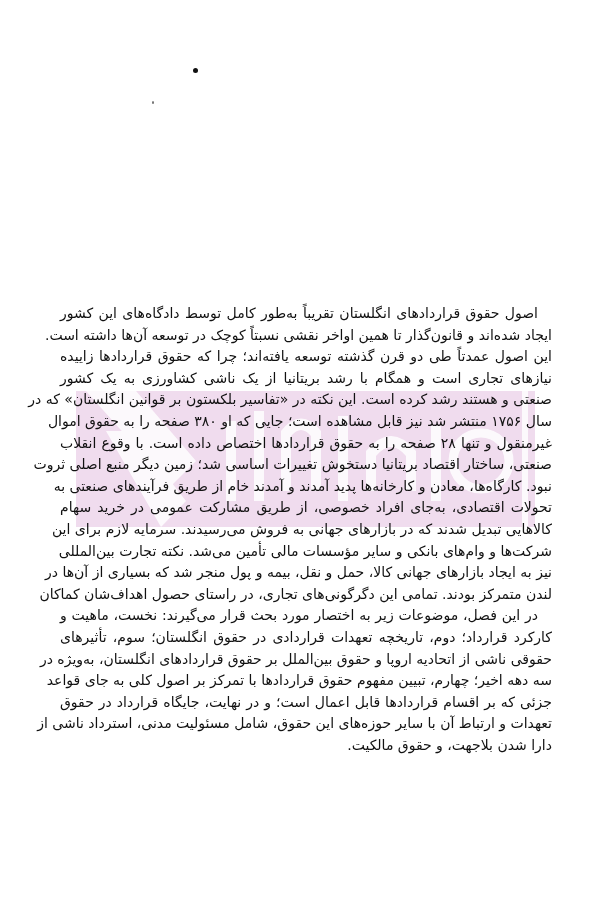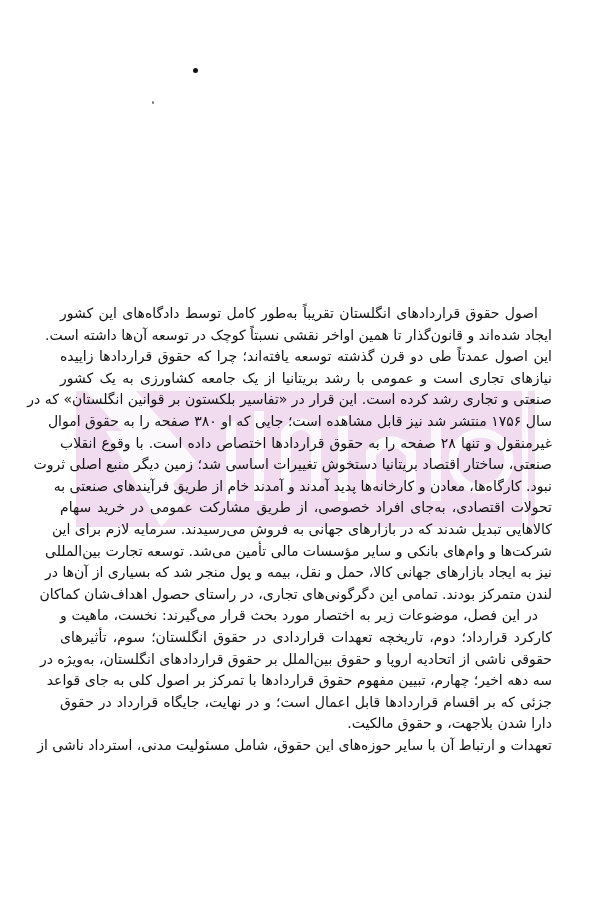--- a/index.html
+++ b/index.html
@@ -81,34 +81,34 @@
       <rect x="446" y="0" width="6" height="136"></rect>
     </g>
   </svg>
 </div>
 
 <div class="text-block">
   <div class="para">
     <span class="line" style="padding-right:14px;">اصول حقوق قراردادهای انگلستان تقریباً به‌طور کامل توسط دادگاه‌های این کشور</span>
     <span class="line">ایجاد شده‌اند و قانون‌گذار تا همین اواخر نقشی نسبتاً کوچک در توسعه آن‌ها داشته است.</span>
     <span class="line">این اصول عمدتاً طی دو قرن گذشته توسعه یافته‌اند؛ چرا که حقوق قراردادها زاییده</span>
-    <span class="line">نیازهای تجاری است و عمومی با رشد بریتانیا از یک جامعه کشاورزی به یک کشور</span>
-    <span class="line">صنعتی و تجاری رشد کرده است. این قرار در «تفاسیر بلکستون بر قوانین انگلستان» که در</span>
+    <span class="line">نیازهای تجاری است و همگام با رشد بریتانیا از یک ناشی کشاورزی به یک کشور</span>
+    <span class="line">صنعتی و هستند رشد کرده است. این نکته در «تفاسیر بلکستون بر قوانین انگلستان» که در</span>
     <span class="line">سال ۱۷۵۶ منتشر شد نیز قابل مشاهده است؛ جایی که او ۳۸۰ صفحه را به حقوق اموال</span>
     <span class="line">غیرمنقول و تنها ۲۸ صفحه را به حقوق قراردادها اختصاص داده است. با وقوع انقلاب</span>
     <span class="line">صنعتی، ساختار اقتصاد بریتانیا دستخوش تغییرات اساسی شد؛ زمین دیگر منبع اصلی ثروت</span>
     <span class="line">نبود. کارگاه‌ها، معادن و کارخانه‌ها پدید آمدند و آمدند خام از طریق فرآیندهای صنعتی به</span>
     <span class="line">تحولات اقتصادی، به‌جای افراد خصوصی، از طریق مشارکت عمومی در خرید سهام</span>
     <span class="line">کالاهایی تبدیل شدند که در بازارهای جهانی به فروش می‌رسیدند. سرمایه لازم برای این</span>
-    <span class="line">شرکت‌ها و وام‌های بانکی و سایر مؤسسات مالی تأمین می‌شد. توسعه تجارت بین‌المللی</span>
+    <span class="line">شرکت‌ها و وام‌های بانکی و سایر مؤسسات مالی تأمین می‌شد. نکته تجارت بین‌المللی</span>
     <span class="line">نیز به ایجاد بازارهای جهانی کالا، حمل و نقل، بیمه و پول منجر شد که بسیاری از آن‌ها در</span>
     <span class="line">لندن متمرکز بودند. تمامی این دگرگونی‌های تجاری، در راستای حصول اهداف‌شان کماکان</span>
   </div>
   <div class="para">
     <span class="line" style="padding-right:14px;">در این فصل، موضوعات زیر به اختصار مورد بحث قرار می‌گیرند: نخست، ماهیت و</span>
     <span class="line">کارکرد قرارداد؛ دوم، تاریخچه تعهدات قراردادی در حقوق انگلستان؛ سوم، تأثیرهای</span>
     <span class="line">حقوقی ناشی از اتحادیه اروپا و حقوق بین‌الملل بر حقوق قراردادهای انگلستان، به‌ویژه در</span>
     <span class="line">سه دهه اخیر؛ چهارم، تبیین مفهوم حقوق قراردادها با تمرکز بر اصول کلی به جای قواعد</span>
     <span class="line">جزئی که بر اقسام قراردادها قابل اعمال است؛ و در نهایت، جایگاه قرارداد در حقوق</span>
+    <span class="line">تعهدات و ارتباط آن با سایر حوزه‌های این حقوق، شامل مسئولیت مدنی، استرداد ناشی از</span>
     <span class="line last">دارا شدن بلاجهت، و حقوق مالکیت.</span>
-    <span class="line">تعهدات و ارتباط آن با سایر حوزه‌های این حقوق، شامل مسئولیت مدنی، استرداد ناشی از</span>
   </div>
 </div>
 
 </body></html>

